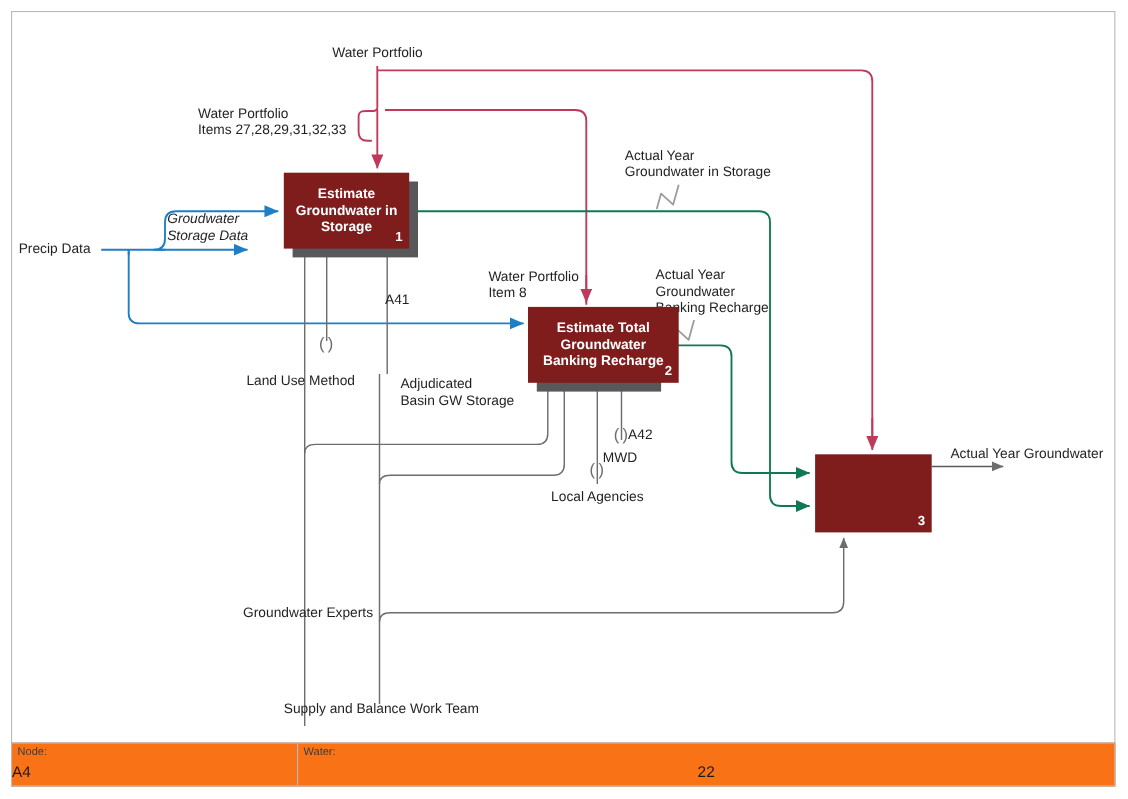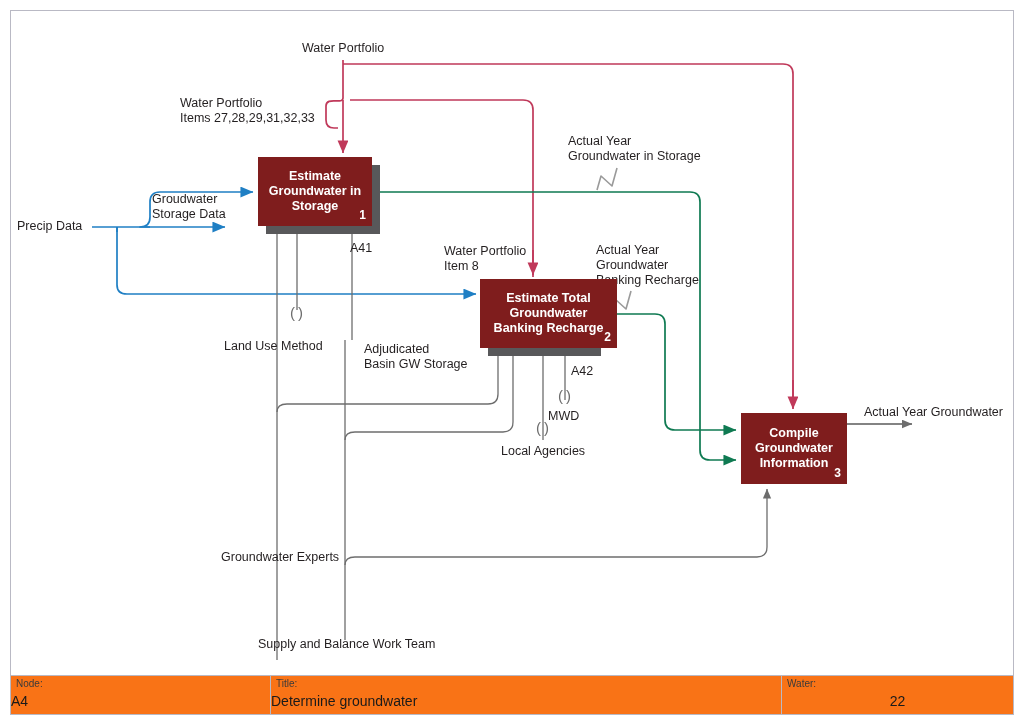--- a/index.html
+++ b/index.html
@@ -55,20 +55,21 @@
   }
   .shadow{
     position:absolute;
     background:#58585a;
     z-index:4;
   }
   .boxid{
     position:absolute;
     font-size:12.5px;
     color:#231f20;
+    margin-top:24px;
   }
   
   #footer{
     position:absolute;
     left:10px;top:675px;
     width:1004px;height:40px;
     box-sizing:border-box;
     display:flex;
     border:1px solid #b9b9c4;
     background:#f97316;
@@ -236,40 +237,37 @@
 
   <div class="box" style="left:480px;top:279px;width:137px;height:69px;">
     <span class="btxt">Estimate Total
 Groundwater
 Banking
 Recharge</span>
     <span class="boxnum">2</span>
   </div>
 
   <div class="box" style="left:741px;top:413px;width:106px;height:71px;">
-    <span class="btxt">Compile
-Groundwater
-Information</span>
     <span class="boxnum">3</span>
   </div>
 
   <div class="boxid" style="left:350px;top:241px;">A41</div>
   <div class="boxid" style="left:571px;top:364px;">A42</div>
 
   <div class="lbl" style="left:302px;top:41px;">Water Portfolio</div>
 
   <div class="lbl" style="left:180px;top:96px;">Water Portfolio
 Items 27,28,29,31,32,33</div>
 
   <div class="lbl" style="left:444px;top:244px;">Water Portfolio
 Item 8</div>
 
   <div class="lbl" style="left:17px;top:219px;">Precip Data</div>
 
-  <div class="lbl" style="left:152px;top:192px;">Groudwater
+  <div class="lbl" style="left:152px;top:192px;font-style:italic;">Groudwater
 Storage Data</div>
 
   <div class="lbl" style="left:568px;top:134px;">Actual Year
 Groundwater in Storage</div>
 
   <div class="lbl" style="left:596px;top:243px;">Actual Year
 Groundwater
 Banking Recharge</div>
 
   <div class="lbl" style="left:864px;top:405px;">Actual Year Groundwater</div>
@@ -284,24 +282,20 @@
   <div class="lbl" style="left:501px;top:444px;">Local Agencies</div>
 
   <div class="lbl" style="left:221px;top:550px;">Groundwater Experts</div>
 
   <div class="lbl" style="left:258px;top:637px;">Supply and Balance Work Team</div>
 
   <div id="footer">
     <div class="cell" id="cell-node">
       <div class="cap">Node:</div>
       <div class="val">A4</div>
-    </div>
-    <div class="cell" id="cell-title">
-      <div class="cap">Title:</div>
-      <div class="val">Determine groundwater</div>
     </div>
     <div class="cell" id="cell-number">
       <div class="cap">Water:</div>
       <div class="val">22</div>
     </div>
   </div>
 
 </div>
 
 </body></html>

